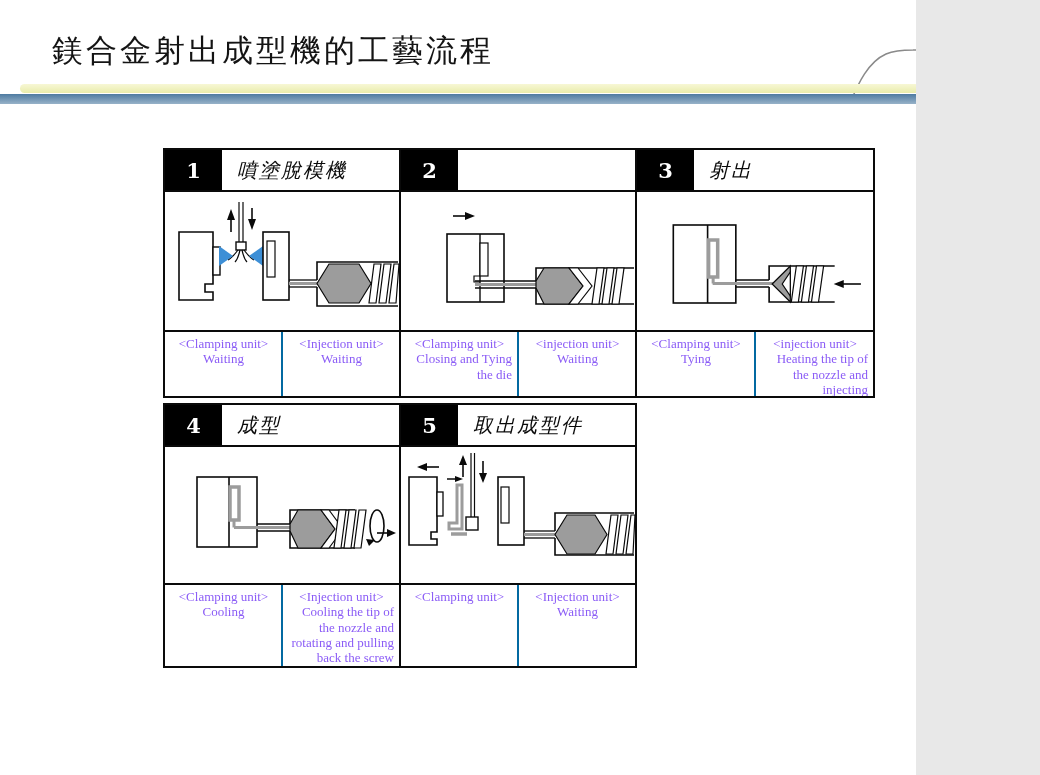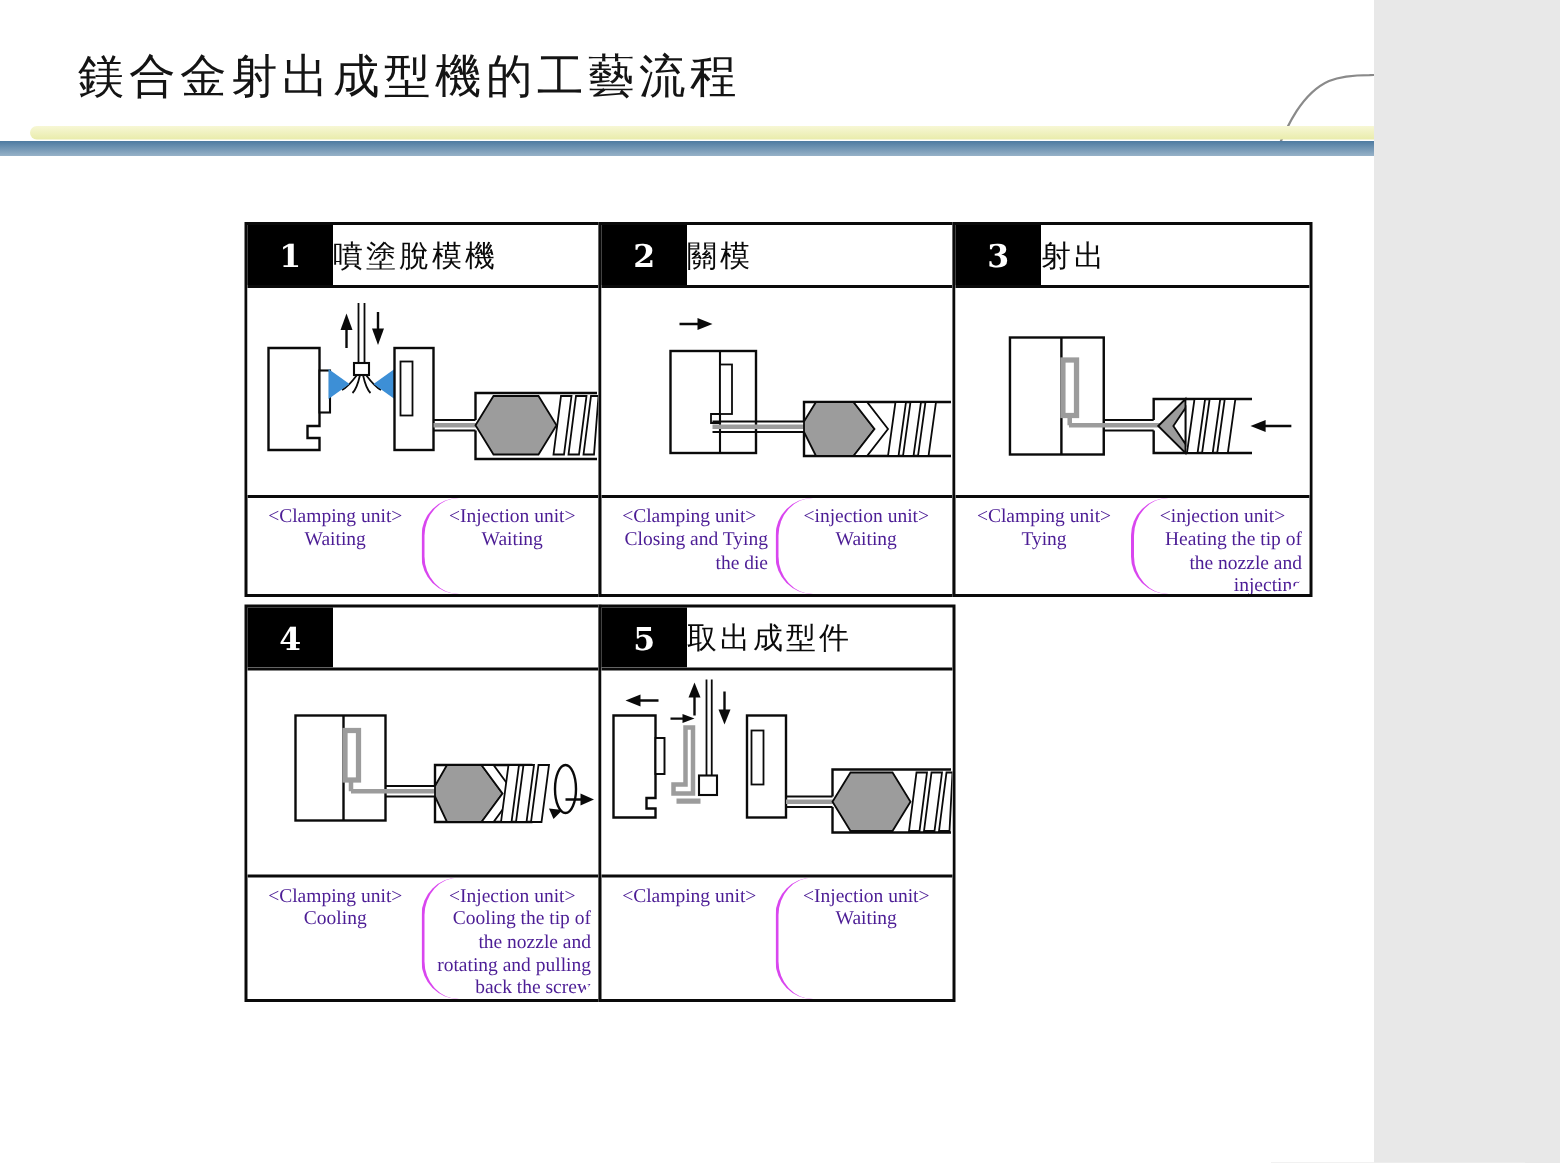--- a/index.html
+++ b/index.html
@@ -37,36 +37,36 @@
   .row2{top:403px;height:265px;}
   .p1,.p4{left:163px;}
   .p2,.p5{left:399px;}
   .p3{left:635px;width:240px;}
   .panel-header{height:40px;display:flex;flex:0 0 40px;}
   .num-box{
     width:57px;background:#000;color:#fff;display:flex;align-items:center;justify-content:center;
     font-family:"DejaVu Serif","Liberation Serif",serif;font-weight:bold;font-size:21px;
   }
   .panel-title{
-    flex:1;display:flex;align-items:center;
-    font-family:"DejaVu Serif","Liberation Serif",serif;font-size:20px;letter-spacing:2px;color:#0a0a0a;
+    flex:1;display:flex;align-items:center;padding-left:15px;
+    font-family:"DejaVu Serif","Liberation Serif",serif;font-size:20px;letter-spacing:2px;color:#0a0a0a;font-style:italic;
   }
   .panel-diagram{
     border-top:2px solid #0a0a0a;border-bottom:2px solid #0a0a0a;box-sizing:border-box;
     background:#fff;
   }
   .row1 .panel-diagram{height:142px;flex:0 0 142px;}
   .row2 .panel-diagram{height:140px;flex:0 0 140px;}
   .panel-diagram svg{display:block;width:100%;height:100%;}
   .panel-captions{flex:1;display:flex;overflow:hidden;}
   .cap{
     flex:1;padding:4px 5px 18px 6px;overflow:hidden;
-    font-family:"Liberation Serif",serif;font-size:13px;line-height:1.18;color:#4c1d95;border-radius:25px;
-  }
-  .cap + .cap{border-left:2px solid #d946ef;}
+    font-family:"Liberation Serif",serif;font-size:13px;line-height:1.18;color:#8b5cf6;
+  }
+  .cap + .cap{border-left:2px solid #0369a1;}
   .cap .unit{text-align:center;}
   .cap .status{text-align:center;}
   .cap.left .status{text-align:right;}
   
   #page-number{
     position:absolute;left:978px;top:720px;
     font-family:"Liberation Sans",sans-serif;font-size:13px;color:#444;
   }
 </style>
 </head>
@@ -133,21 +133,20 @@
       <div class="cap">
         <div class="unit">&lt;Injection unit&gt;</div>
         <div class="status">Waiting</div>
       </div>
     </div>
   </div>
 
   <div class="panel row1 p2">
     <div class="panel-header">
       <div class="num-box">2</div>
-      <div class="panel-title">關模</div>
     </div>
     <div class="panel-diagram">
       <svg viewBox="0 0 234 138" preserveAspectRatio="none">
 
         <line x1="52" y1="24" x2="65" y2="24" stroke="#0a0a0a" stroke-width="1.6"></line>
         <polygon points="74,24 64,20 64,28" fill="#0a0a0a"></polygon>
 
         <rect x="46" y="42" width="57" height="68" fill="#fff" stroke="#0a0a0a" stroke-width="1.6"></rect>
         <line x1="79" y1="42" x2="79" y2="110" stroke="#0a0a0a" stroke-width="1.4"></line>
         <rect x="79" y="51" width="8" height="33" fill="#fff" stroke="#0a0a0a" stroke-width="1.2"></rect>
@@ -219,20 +218,21 @@
       <div class="cap left">
         <div class="unit">&lt;injection unit&gt;</div>
         <div class="status">Heating the tip of the nozzle and injecting</div>
       </div>
     </div>
   </div>
 
   <div class="panel row2 p4">
     <div class="panel-header">
       <div class="num-box">4</div>
+      <div class="panel-title">成型</div>
     </div>
     <div class="panel-diagram">
       <svg viewBox="0 0 234 136" preserveAspectRatio="none">
 
         <rect x="32" y="30" width="60" height="70" fill="#fff" stroke="#0a0a0a" stroke-width="1.6"></rect>
         <line x1="64" y1="30" x2="64" y2="100" stroke="#0a0a0a" stroke-width="1.6"></line>
 
         <rect x="65" y="40" width="9" height="33" fill="#fff" stroke="#9c9c9c" stroke-width="3.5"></rect>
         <path d="M69 73 V80.5" stroke="#9c9c9c" stroke-width="3" fill="none"></path>
 

